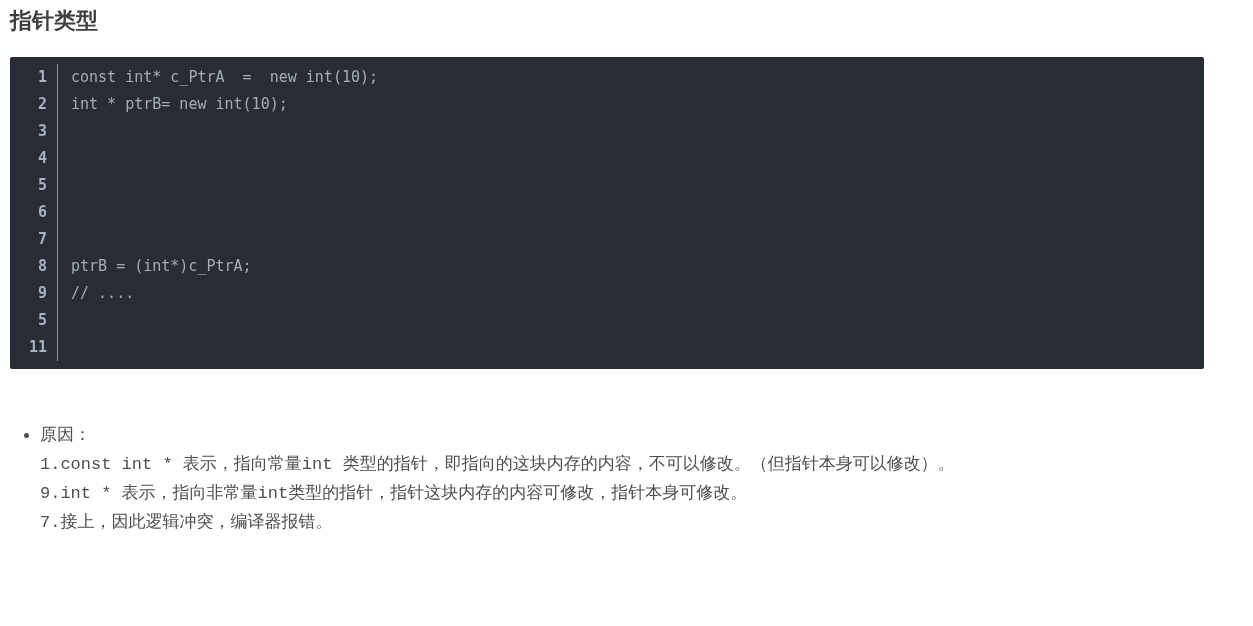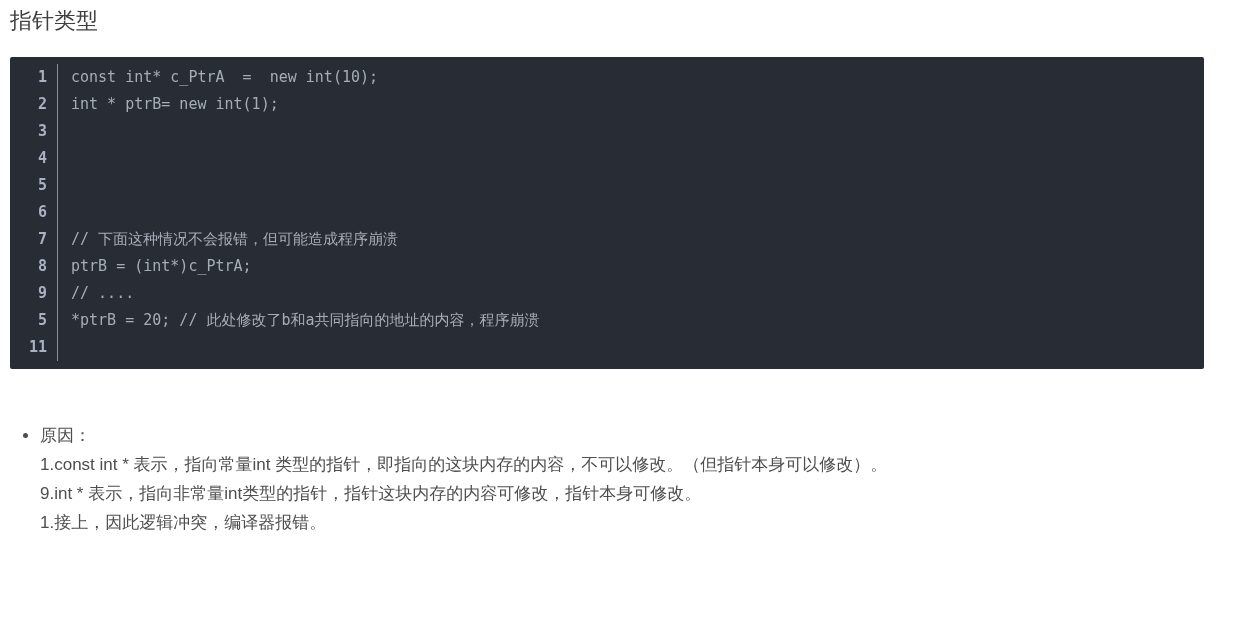--- a/index.html
+++ b/index.html
@@ -16,21 +16,21 @@
     margin: 0; padding: 0;
     background: var(--page_bg);
     width: 1253px; height: 626px;
     overflow: hidden;
     font-family: "Liberation Sans", sans-serif;
   }
   .page { padding: 0 10px; }
   h1.page-title {
     font-family: "Liberation Sans", sans-serif;
     font-size: 22px;
-    font-weight: normal;
+    font-weight: bold;
     color: var(--heading);
     margin: 8px 0 0 0;
     line-height: 26px;
   }
   .code-block {
     margin-top: 23px;
     width: 1194px;
     background: var(--code_bg);
     border-radius: 2px;
     padding: 7px 0 8px 0;
@@ -57,82 +57,80 @@
     white-space: pre;
     color: var(--code_text);
   }
   ul.notes {
     margin: 52px 0 0 0;
     padding-left: 30px;
     color: var(--body);
     font-size: 17px;
     line-height: 29px;
   }
-  ul.notes li { max-width: 1180px; }
+  ul.notes li { max-width: 1180px; font-family: Liberation Mono, monospace; }
   ul.notes li::marker { color: var(--body); }
   .note-line { color: var(--body); }
 </style>
 </head>
 <body>
 
 <div class="page">
 
   <h1 class="page-title">指针类型</h1>
 
   <div class="code-block">
     <div class="code-lines">
         <div class="code-row">
           <span class="ln">1</span>
           <span class="code">const int* c_PtrA  =  new int(10);</span>
         </div>
         <div class="code-row">
           <span class="ln">2</span>
-          <span class="code">int * ptrB= new int(1);</span>
+          <span class="code">int * ptrB= new int(10);</span>
         </div>
         <div class="code-row">
           <span class="ln">3</span>
           <span class="code"></span>
         </div>
         <div class="code-row">
           <span class="ln">4</span>
         </div>
         <div class="code-row">
           <span class="ln">5</span>
         </div>
         <div class="code-row">
           <span class="ln">6</span>
           <span class="code"></span>
         </div>
         <div class="code-row">
           <span class="ln">7</span>
-          <span class="code">// 下面这种情况不会报错，但可能造成程序崩溃</span>
         </div>
         <div class="code-row">
           <span class="ln">8</span>
           <span class="code">ptrB = (int*)c_PtrA;</span>
         </div>
         <div class="code-row">
           <span class="ln">9</span>
           <span class="code">// ....</span>
         </div>
         <div class="code-row">
           <span class="ln">5</span>
-          <span class="code">*ptrB = 20; // 此处修改了b和a共同指向的地址的内容，程序崩溃</span>
         </div>
         <div class="code-row">
           <span class="ln">11</span>
           <span class="code"></span>
         </div>
       </div>
   </div>
 
   <ul class="notes">
     <li>
       <div class="note-line">原因：</div>
       <div>
           <div class="note-line">1.const int * 表示，指向常量int 类型的指针，即指向的这块内存的内容，不可以修改。（但指针本身可以修改）。</div>
           <div class="note-line">9.int * 表示，指向非常量int类型的指针，指针这块内存的内容可修改，指针本身可修改。</div>
-          <div class="note-line">1.接上，因此逻辑冲突，编译器报错。</div>
+          <div class="note-line">7.接上，因此逻辑冲突，编译器报错。</div>
         </div>
     </li>
   </ul>
 
 </div>
 
 </body></html>

